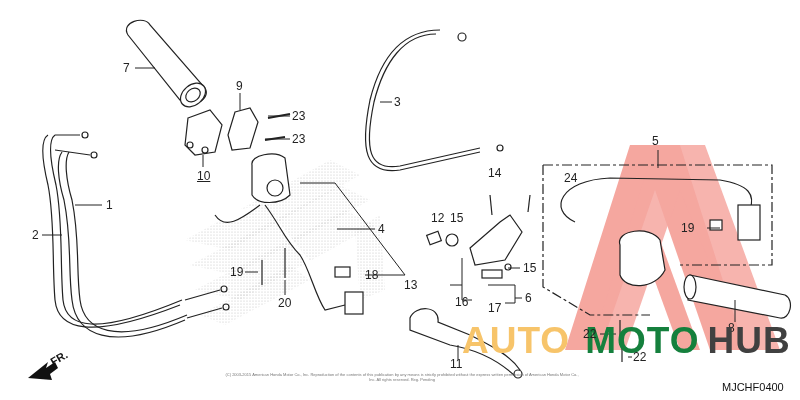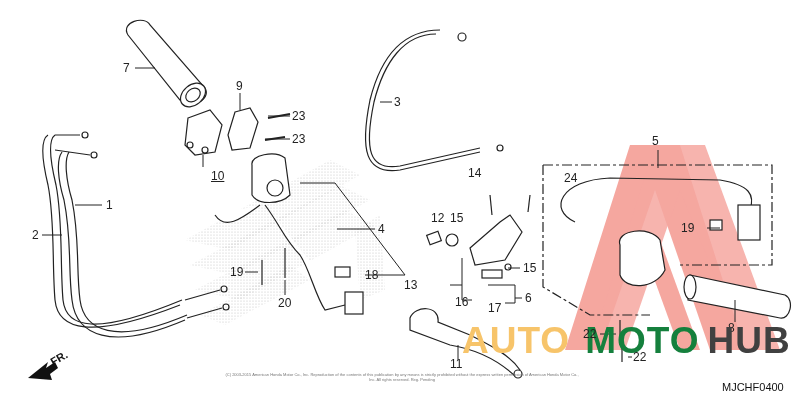--- a/index.html
+++ b/index.html
@@ -135,27 +135,27 @@
 
   <g>
     <path d="M28,378 L48,362 L46,368 L55,362 L58,368 L50,374 L52,380 Z" fill="#111"></path>
   </g>
 </svg>
 
 <span class="callout" style="left:123px;top:62px;">7</span>
 <span class="callout" style="left:236px;top:80px;">9</span>
 <span class="callout" style="left:292px;top:110px;">23</span>
 <span class="callout" style="left:292px;top:133px;">23</span>
-<span class="callout" style="left:211px;top:170px;text-decoration:underline;">10</span>
+<span class="callout" style="left:197px;top:170px;text-decoration:underline;">10</span>
 <span class="callout" style="left:106px;top:199px;">1</span>
 <span class="callout" style="left:32px;top:229px;">2</span>
 <span class="callout" style="left:394px;top:96px;">3</span>
 <span class="callout" style="left:378px;top:223px;">4</span>
 <span class="callout" style="left:652px;top:135px;">5</span>
-<span class="callout" style="left:468px;top:167px;text-align:right;">14</span>
+<span class="callout" style="left:488px;top:167px;text-align:right;">14</span>
 <span class="callout" style="left:526px;top:172px;margin-left:38px;">24</span>
 <span class="callout" style="left:431px;top:212px;">12</span>
 <span class="callout" style="left:450px;top:212px;">15</span>
 <span class="callout" style="left:523px;top:262px;">15</span>
 <span class="callout" style="left:404px;top:279px;">13</span>
 <span class="callout" style="left:455px;top:296px;text-align:center;">16</span>
 <span class="callout" style="left:488px;top:302px;">17</span>
 <span class="callout" style="left:525px;top:292px;">6</span>
 <span class="callout" style="left:230px;top:266px;">19</span>
 <span class="callout" style="left:278px;top:297px;text-align:center;">20</span>

